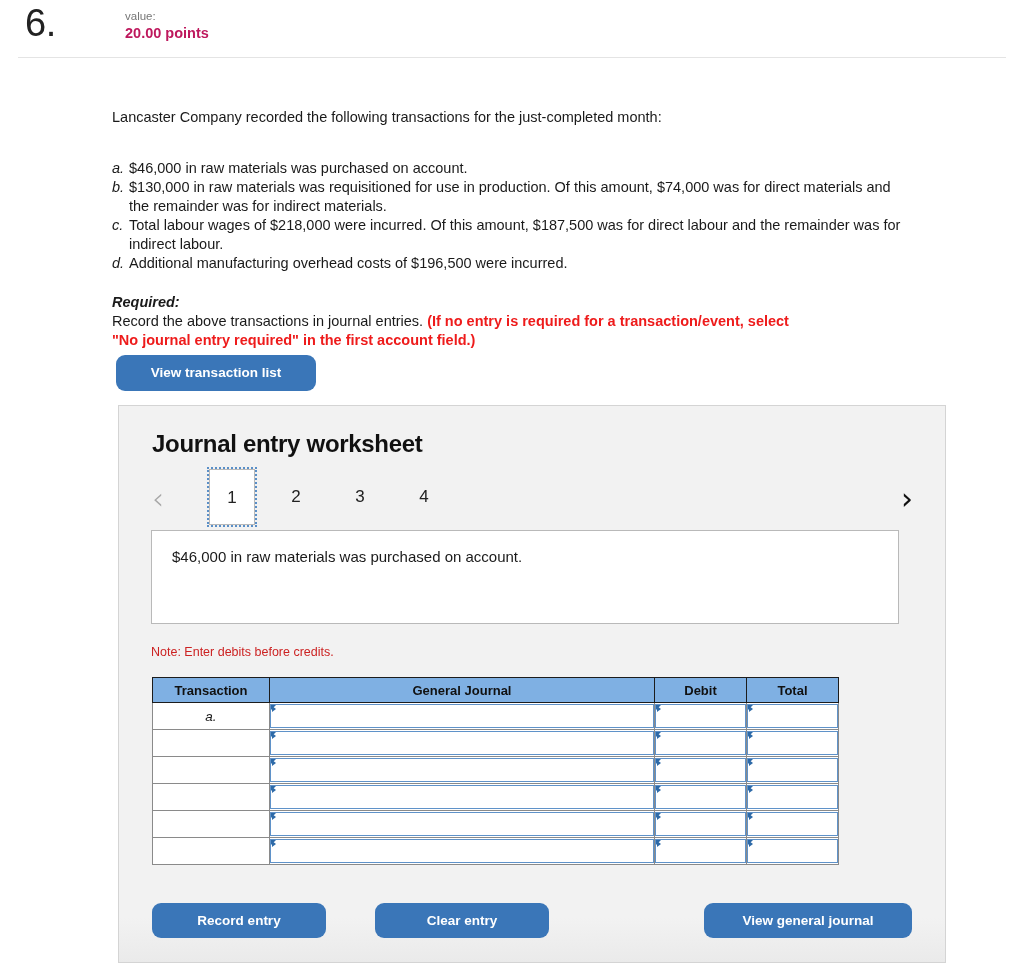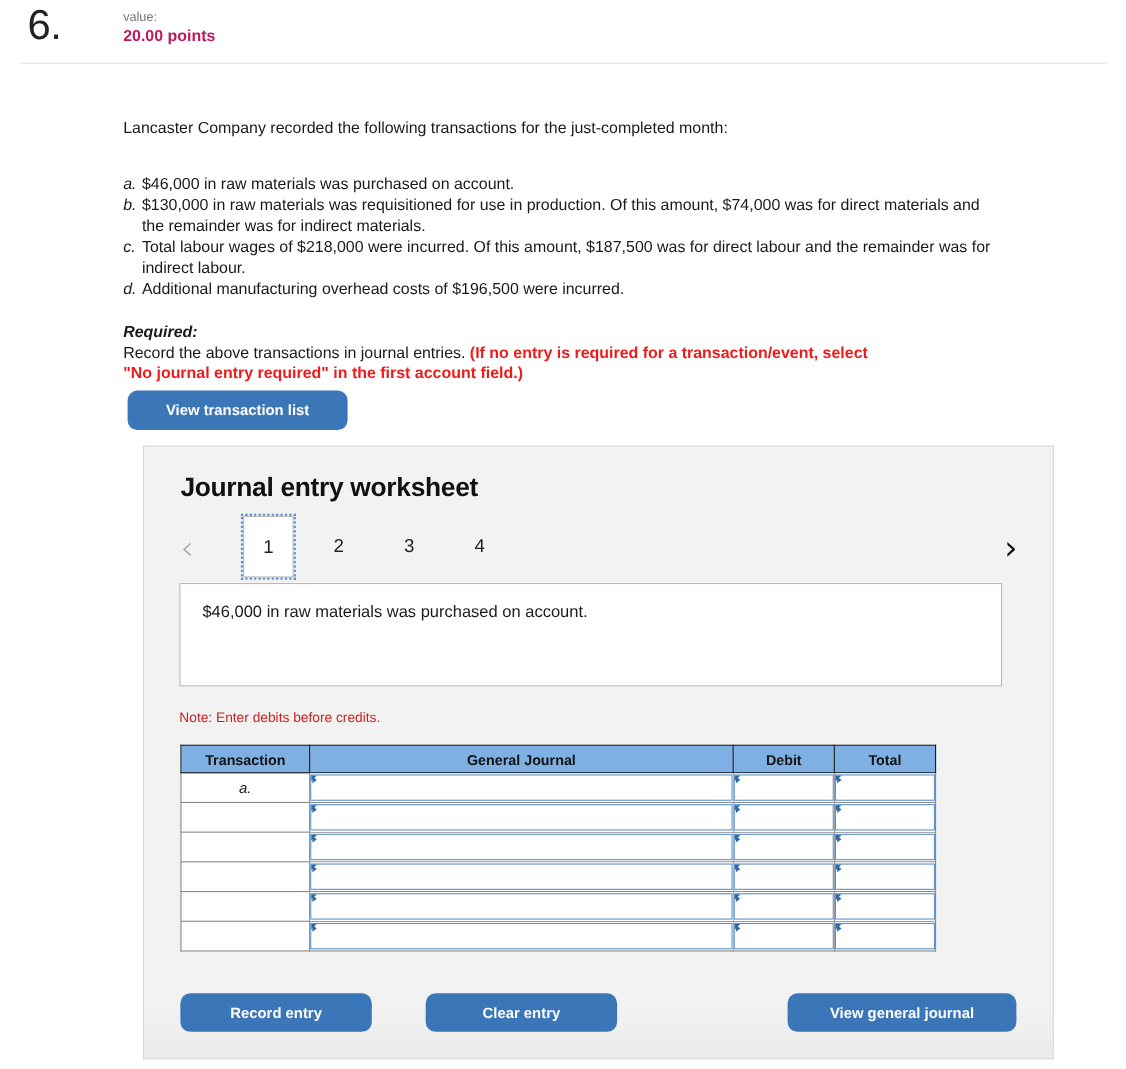--- a/index.html
+++ b/index.html
@@ -27,21 +27,21 @@
     position: absolute;
     left: 7px;
     top: 2px;
     font-size: 38px;
     font-weight: 400;
     color: #222;
     letter-spacing: -0.5px;
   }
   .q-value-wrap {
     position: absolute;
-    left: 94px;
+    left: 107px;
     top: 9px;
   }
   .q-value-label {
     font-size: 11.5px;
     color: #767676;
     line-height: 14px;
   }
   .q-value-points {
     font-size: 14.5px;
     font-weight: bold;
@@ -114,21 +114,21 @@
     left: 116px;
     top: 355px;
     width: 200px;
     height: 36px;
     line-height: 36px;
   }
 
   
   .panel {
     position: absolute;
-    left: 130px;
+    left: 118px;
     top: 405px;
     width: 828px;
     height: 558px;
     background: #f1f1f1;
     border: 1px solid #d4d4d4;
     box-sizing: border-box;
     background: linear-gradient(to bottom, #f2f2f2 0%, #f2f2f2 92%, #eaeaea 100%);
   }
   .panel-title {
     position: absolute;

